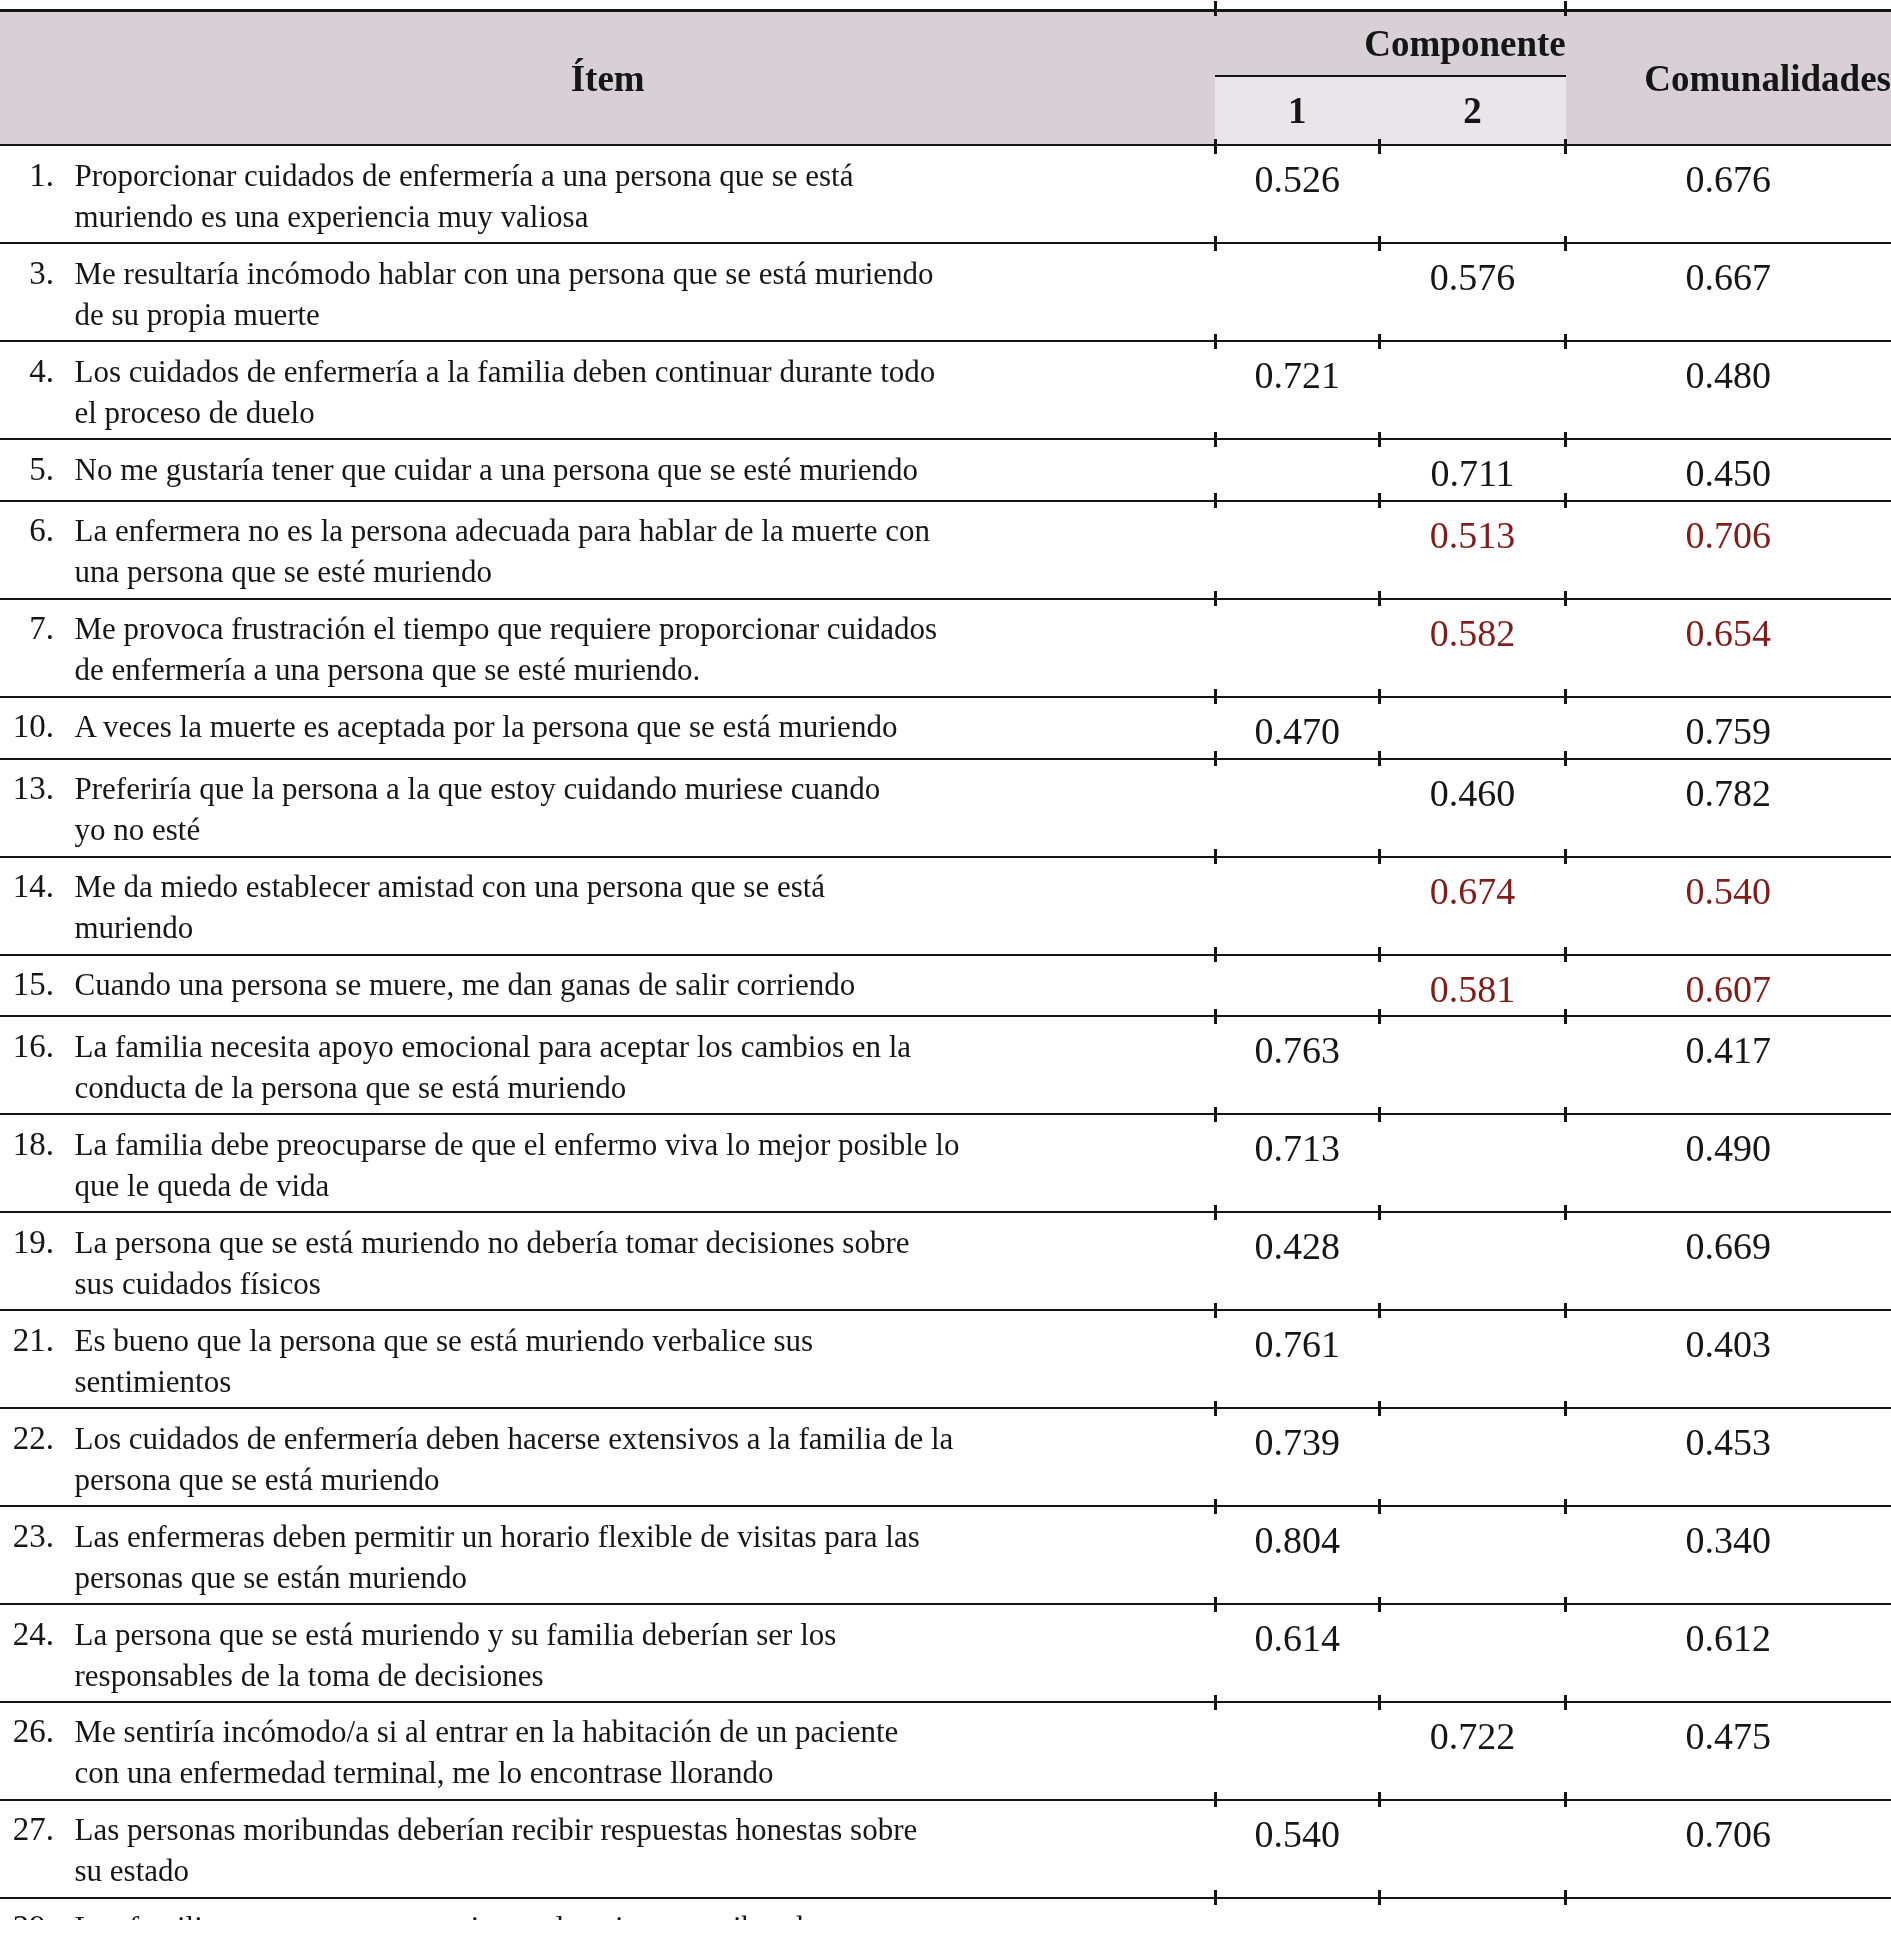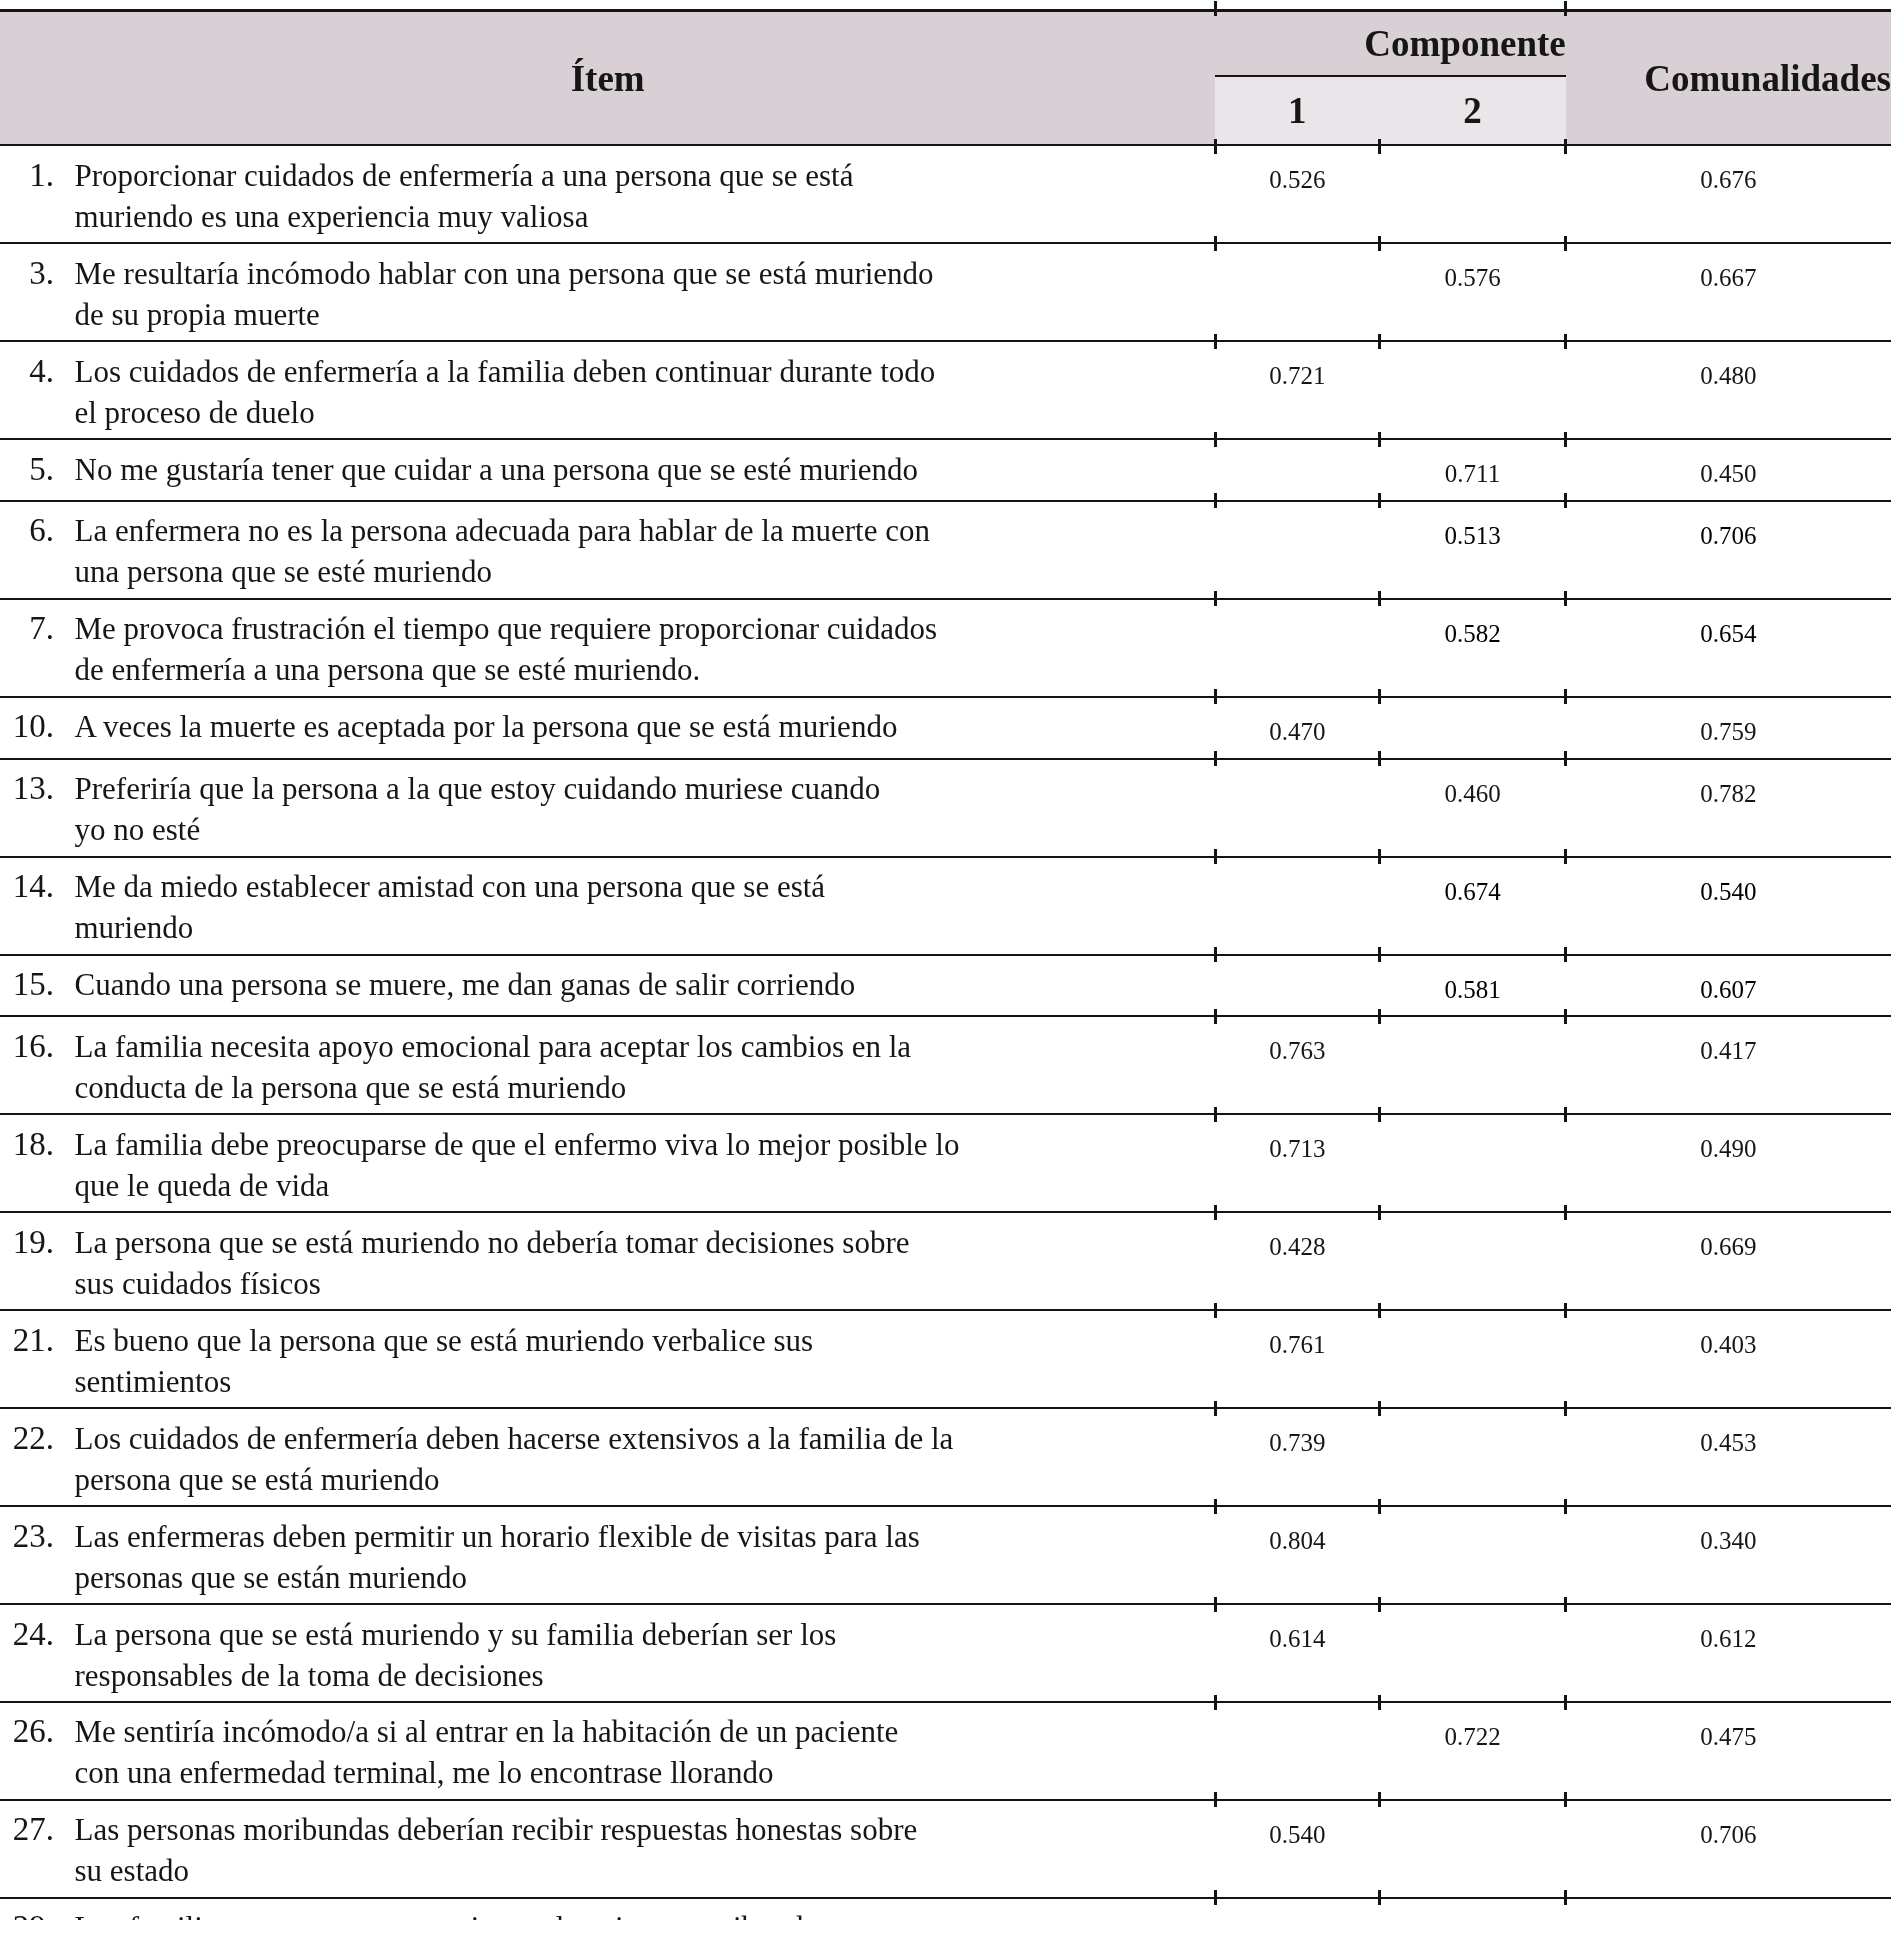--- a/index.html
+++ b/index.html
@@ -110,36 +110,36 @@
   }
   .item-text {
     margin-left: 20.5px;
     font-size: 31px;
     line-height: 41px;
     white-space: pre-line;
     padding-right: 28px;
   }
   .val {
     text-align: center;
-    font-size: 25px;
+    font-size: 38px;
     line-height: 41px;
     padding-top: 4.7px;
     position: relative;
   }
   
   .val::after {
     content: "";
     position: absolute;
     left: -1.4px;
     bottom: -14px;
     width: 2.8px;
     height: 15px;
     background: #141414;
   }
-  .row.muted .val { color: #000000; }
+  .row.muted .val { color: #7f1d1d; }
 </style>
 </head>
 <body>
 
 <div class="page">
   <div class="ftable">
 
     <div class="thead">
       <div class="th-item">
         <span>Ítem</span>

